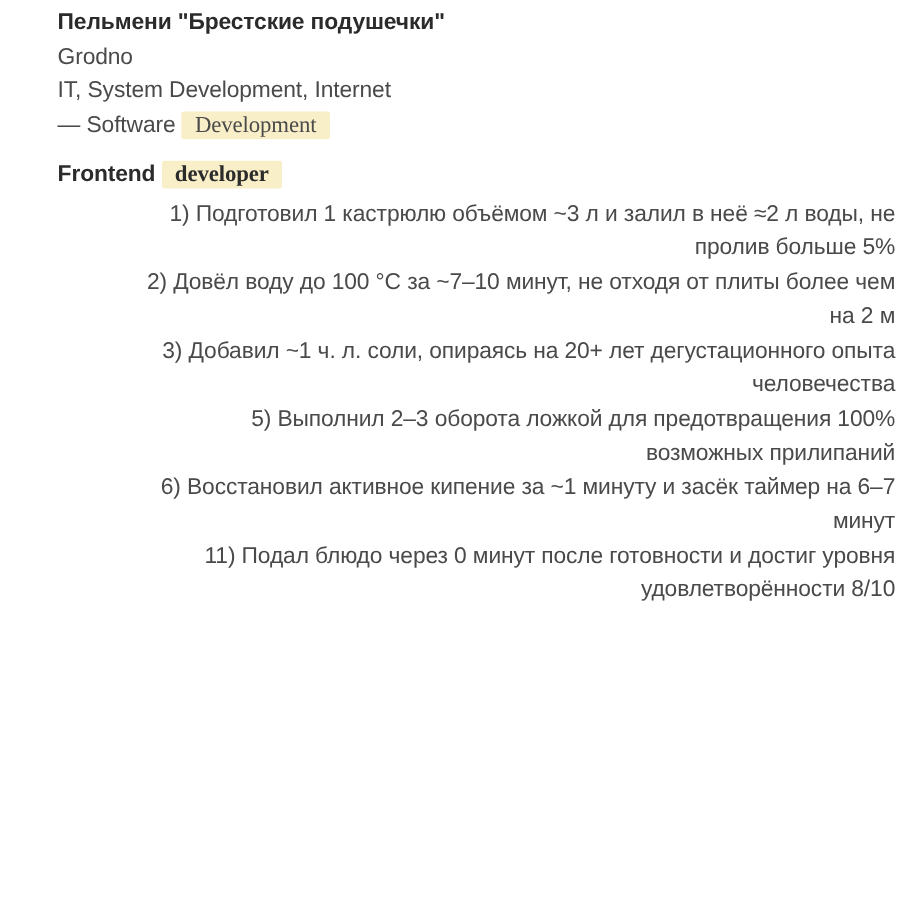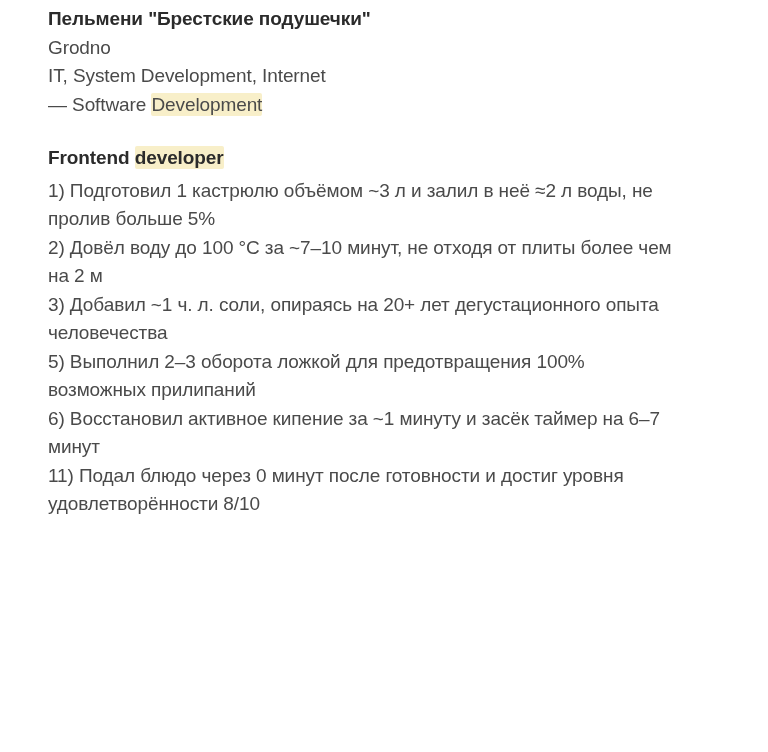--- a/index.html
+++ b/index.html
@@ -25,29 +25,31 @@
     line-height: 28.5px;
     letter-spacing: -0.1px;
   }
   .company-name {
     font-weight: 700;
     color: var(--bold-text);
   }
   .position {
     font-weight: 700;
     color: var(--bold-text);
-    margin-top: 25px;
+    margin-top: 13px;
   }
   .hl {
     background: var(--highlight);
-    padding: 1px 0;
+    padding: 1px 11px;
     border-radius: 2px;
+    font-family: Liberation Serif, serif;
   }
   .achievements {
     margin-top: 4px;
+    text-align: right;
   }
   .achievement {
     white-space: pre-line;
   }
 </style>
 </head>
 <body>
 
 <div class="page">
 

